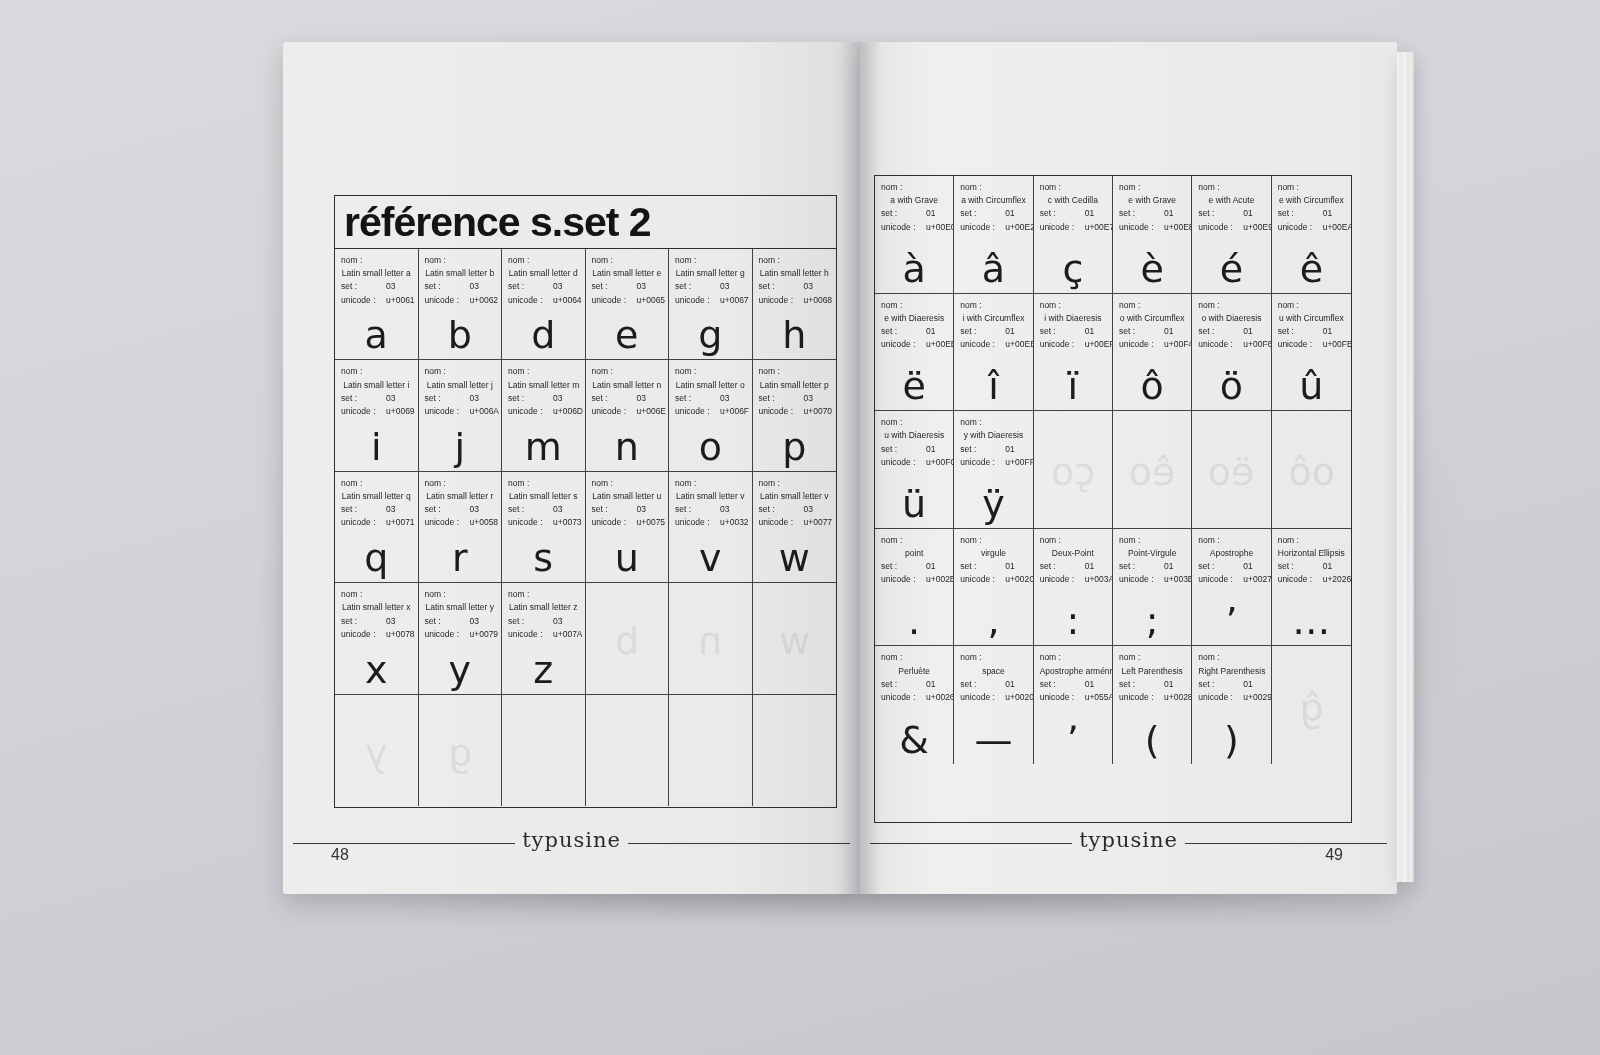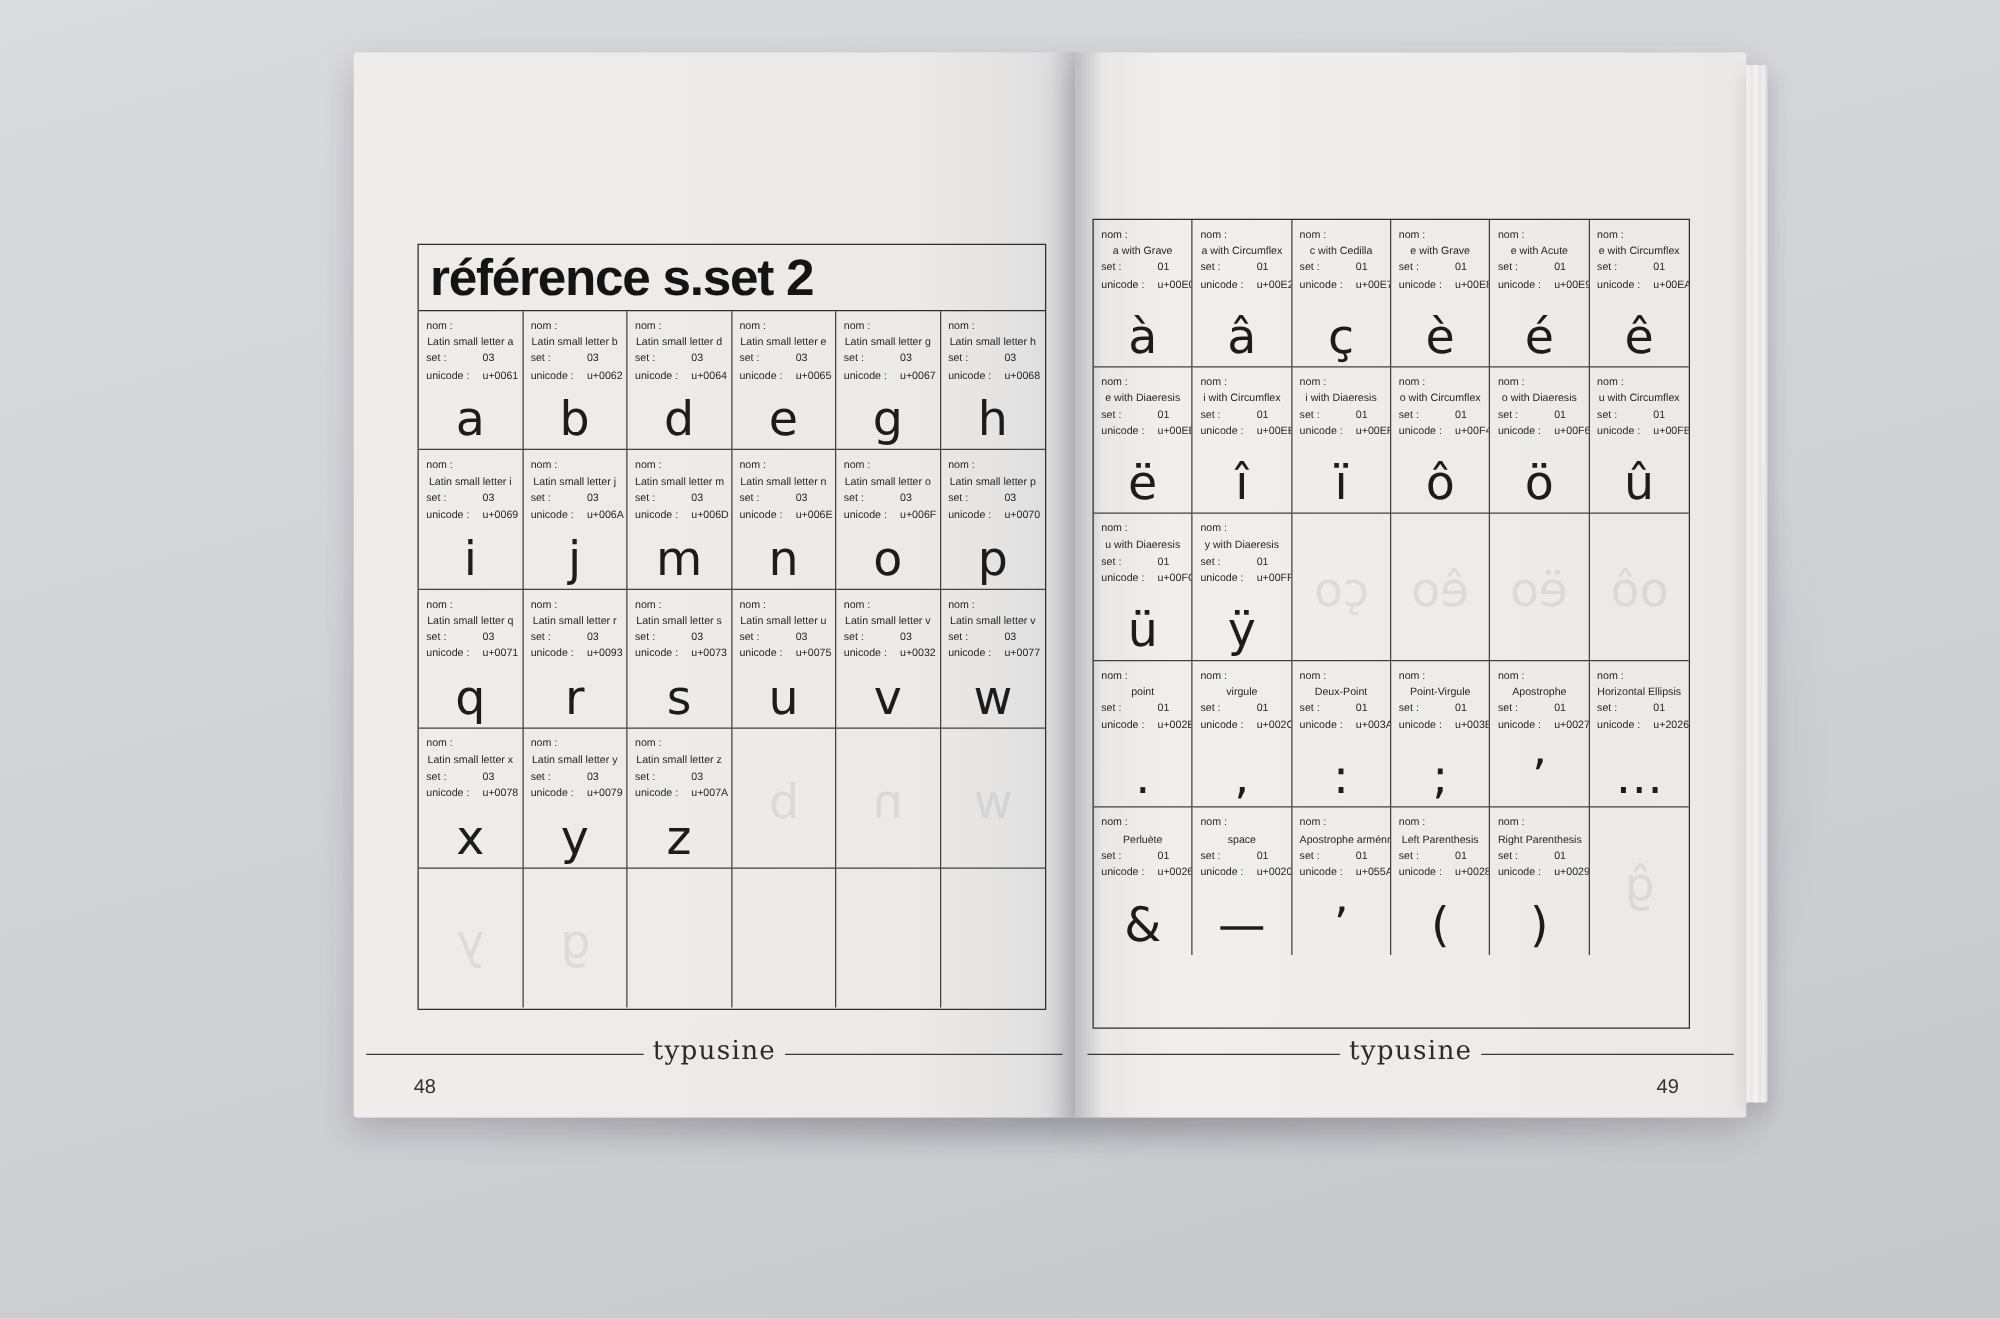--- a/index.html
+++ b/index.html
@@ -66,21 +66,21 @@
   }
   
   .footer{position:absolute;left:10px;right:10px;bottom:26px;height:34px;}
   .footer-line{display:flex;align-items:center;height:18px;}
   .footer-line .seg{flex:1;border-top:1.5px solid #38383a;}
   .logo{
     padding:0 7px;font-family:"DejaVu Serif",serif;
     font-size:21px;color:#2b2b2d;letter-spacing:1px;transform:translateY(-3px);
     white-space:nowrap;
   }
-  .pagenum{position:absolute;top:27px;font-size:16px;color:#333;}
+  .pagenum{position:absolute;top:12px;font-size:16px;color:#333;}
   .pagenum-left{left:38px;}
   .pagenum-right{right:44px;}
 </style>
 </head>
 <body>
 
 <div class="book">
   <div class="book-shadow"></div>
 
   <div class="page page-left">
@@ -285,21 +285,21 @@
           <div class="cell">
     <div class="meta">
       <div class="m-lbl">nom :</div>
       <div class="m-nom">Latin small letter r</div>
       <div class="m-kv">
         <span>set :</span>
         <span class="m-set">03</span>
       </div>
       <div class="m-kv">
         <span>unicode :</span>
-        <span class="m-uni">u+0093</span>
+        <span class="m-uni">u+0058</span>
       </div>
     </div>
     <div class="glyph">r</div>
   </div>
           <div class="cell">
     <div class="meta">
       <div class="m-lbl">nom :</div>
       <div class="m-nom">Latin small letter s</div>
       <div class="m-kv">
         <span>set :</span>

